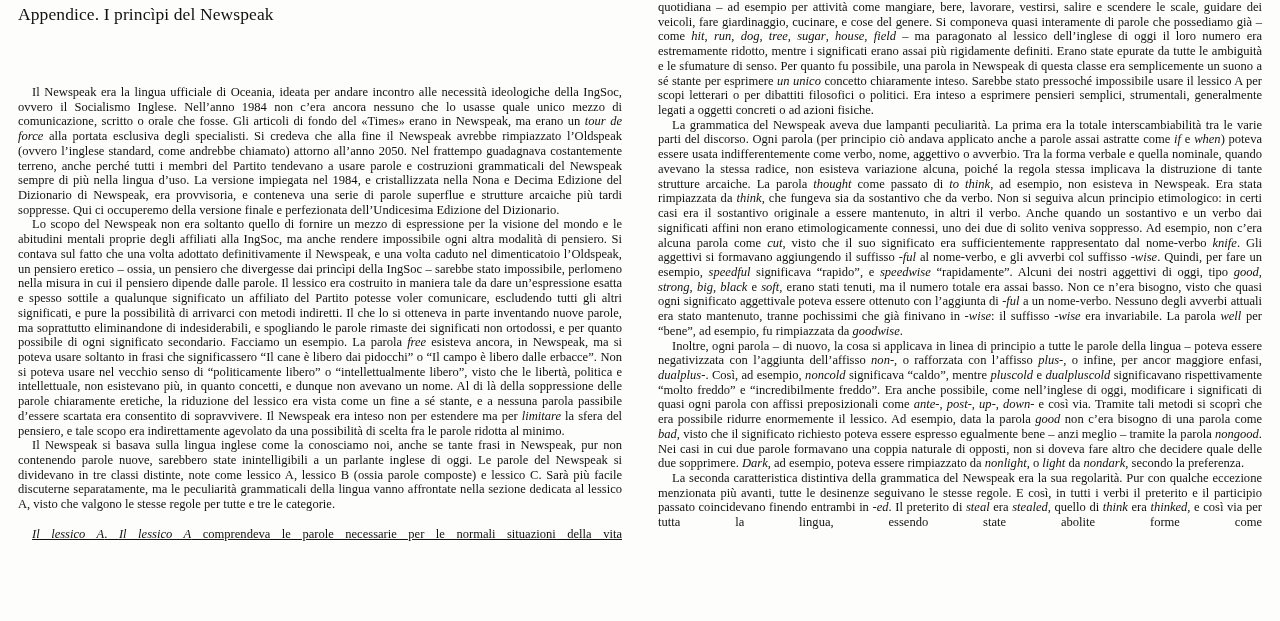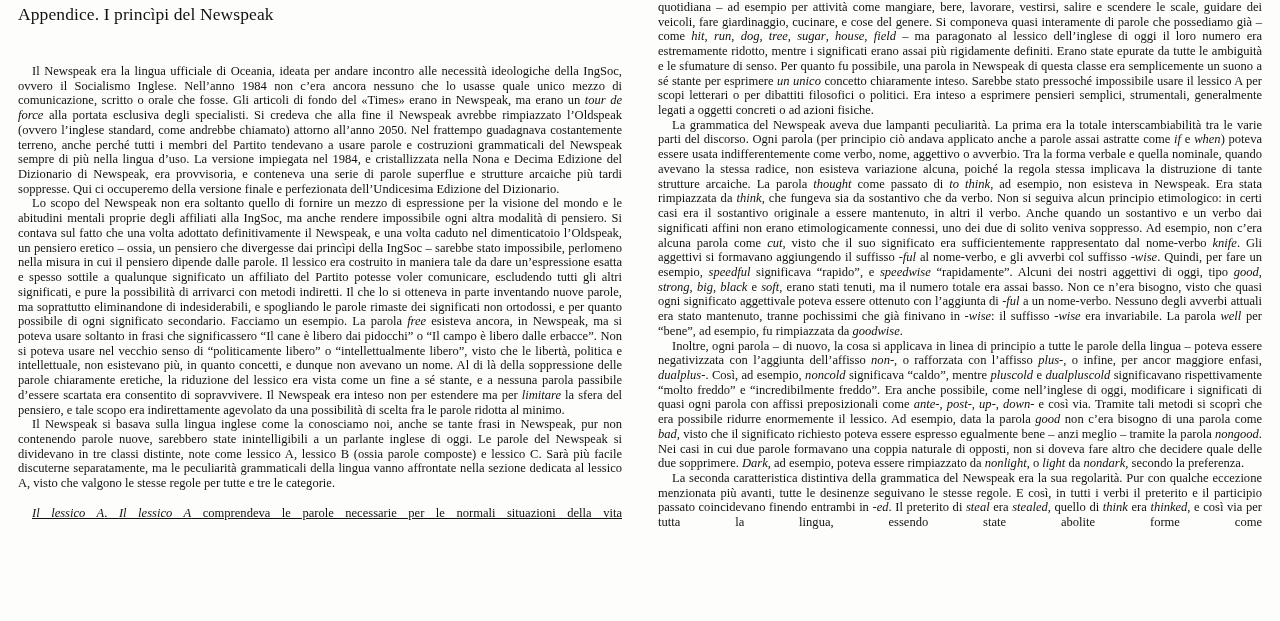--- a/index.html
+++ b/index.html
@@ -49,21 +49,21 @@
   #col-left  { left: 18px; }
   #col-right { left: 658px; }
 
   .col-inner {
     font-size: 12.55px;
     line-height: 14.72px;
     text-align: justify;
     text-justify: inter-word;
     hyphens: none;
   }
-  #col-left .col-inner  { padding-top: 64px; }
+  #col-left .col-inner  { padding-top: 85px; }
   #col-right .col-inner { padding-top: 0; }
 
   p.para {
     margin: 0;
     text-indent: 14px;
     text-align: justify;
   }
   p.para.no-indent { text-indent: 0; }
   p.para.gap-before { margin-top: 14.7px; text-decoration: underline; }
   p.para.last-line-justify {

